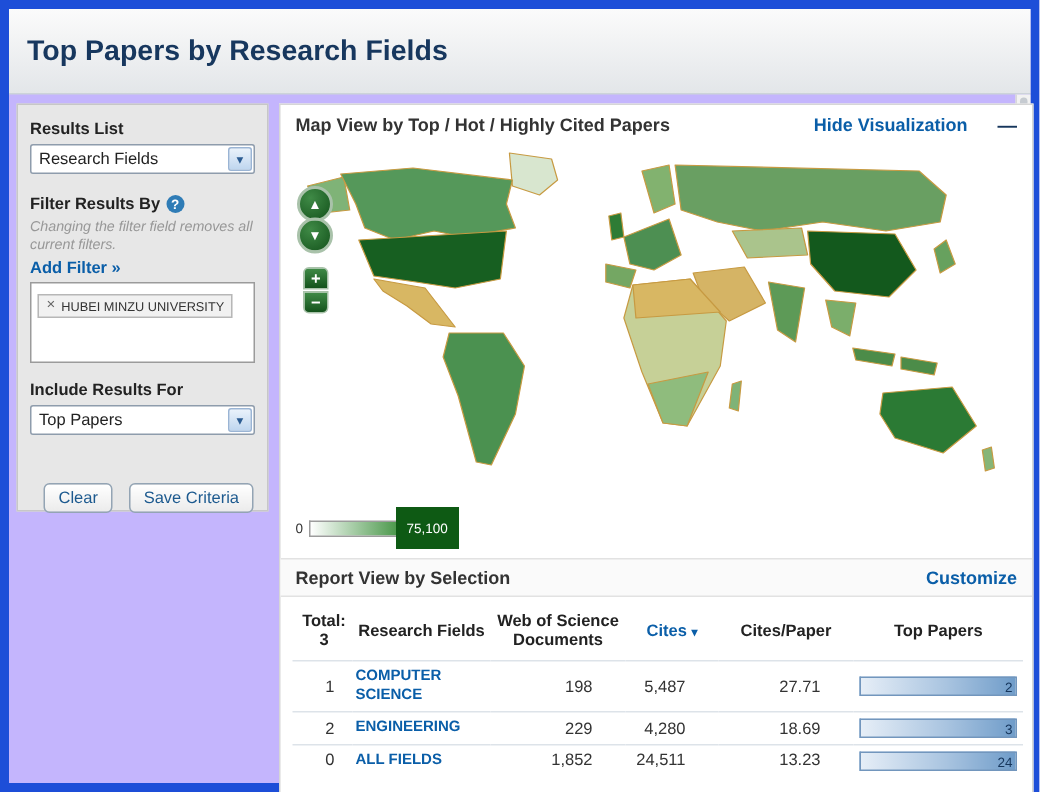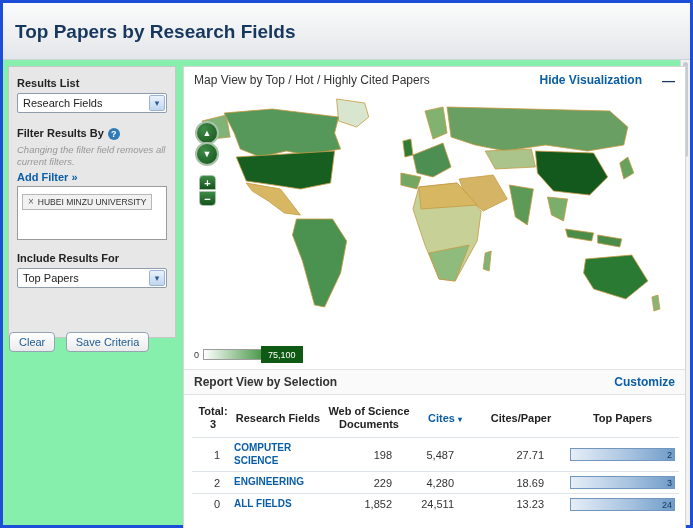--- a/index.html
+++ b/index.html
@@ -1,18 +1,18 @@
 <!DOCTYPE html>
 <html><head>
 <meta charset="utf-8">
 <style>
   * { box-sizing: border-box; margin: 0; padding: 0; }
   html,body { width:693px; height:528px; overflow:hidden; }
   body { font-family:"Liberation Sans", sans-serif; background:#eef0f2; position:relative; }
-  #window { position:absolute; inset:0; border:3px solid #1d4ed8; background:#86efac; }
+  #window { position:absolute; inset:0; border:6px solid #1d4ed8; background:#c4b5fd; }
 
   
   .hdr { position:absolute; top:0; left:0; right:0; height:57px;
          background:linear-gradient(#fbfbfb,#e3e6e9); border-bottom:1px solid #ccd3d9; }
   .hdr h1 { font-size:19px; font-weight:bold; color:#17375e; padding:18px 0 0 12px; }
 
   
   .scrollbar { position:absolute; right:0; top:57px; bottom:0; width:10px;
                background:#f2f2f2; border-left:1px solid #d8d8d8; }
   .scrollbar .thumb { position:absolute; top:2px; left:2px; width:5px; height:95px;
@@ -30,29 +30,29 @@
   .help { display:inline-block; width:12px; height:12px; border-radius:50%; background:#2f7cb6; color:#fff;
           font-size:9px; font-weight:bold; text-align:center; line-height:12px; margin-left:4px; vertical-align:middle; }
   .note { font-size:9.5px; font-style:italic; color:#979797; margin:3px 0 2px; line-height:1.25; }
   .addfilter { font-size:11px; font-weight:bold; color:#0a5ea8; margin:3px 0 3px; cursor:pointer; }
   .filterbox { background:#fff; border:1px solid #9b9b9b; height:54px; padding:4px; }
   .chip { display:inline-flex; align-items:center; gap:4px; background:#f1f1f1; border:1px solid #b7b7b7;
           padding:2px 5px; font-size:8.5px; color:#333; max-width:148px; }
   .chip .x { color:#666; font-size:10px; line-height:1; cursor:pointer; }
   .gap12 { height:12px; } .gap10 { height:10px; }
 
-  .btnrow { position:absolute; left:6px; top:329px; }
+  .btnrow { position:absolute; left:6px; top:316px;padding-left:17px; }
   .btn { display:inline-block; padding:3px 9px; background:linear-gradient(#ffffff,#ebebeb);
          border:1px solid #93a4b4; border-radius:4px; font-size:11px; color:#1d5a8f; cursor:pointer; margin-right:6px; }
 
   
   .main { position:absolute; left:180px; top:63px; width:503px; height:465px;
           background:#fff; border:1px solid #d6d6d6; }
   .maphdr { height:26px; display:flex; justify-content:space-between; align-items:center; padding:0 10px; }
-  .maphdr .t { font-size:12px; font-weight:normal; color:#333; }
+  .maphdr .t { font-size:12px; font-weight:bold; color:#333; }
   .hidelink { font-size:12px; font-weight:bold; color:#0a5ea8; cursor:pointer; display:flex; align-items:center; gap:20px; }
   .hidelink .minus { color:#16365c; font-weight:bold; font-size:13px; }
 
   .mapregion { position:relative; height:276px; }
   .mapregion svg { position:absolute; left:4px; top:0; }
 
   .map-controls { position:absolute; left:10px; top:28px; width:28px; }
   .pan-btn { width:24px; height:24px; border-radius:50%; border:2px solid #a9c2aa;
              background:radial-gradient(circle at 35% 30%, #3f8a46, #14531c);
              color:#fff; font-size:9px; display:flex; align-items:center; justify-content:center;
@@ -62,21 +62,21 @@
   .zoom-btn { width:17px; height:15px; border:1px solid #a9c2aa;
               background:linear-gradient(#3f8a46,#14531c); color:#fff; font-size:11px; font-weight:bold;
               display:flex; align-items:center; justify-content:center; cursor:pointer; }
   .zoom-btn:first-child { border-radius:4px 4px 0 0; }
   .zoom-btn:last-child  { border-radius:0 0 4px 4px; margin-top:1px; }
 
   .legend { position:absolute; left:10px; bottom:6px; display:flex; align-items:center; }
   .legend .min { font-size:9px; color:#333; margin-right:4px; }
   .legend .grad { width:58px; height:11px; border:1px solid #9c9c9c; border-right:none;
                   background:linear-gradient(90deg,#ffffff,#4e9a4e); }
-  .legend .maxbox { height:17px; background:#0e5a14; color:#fff; font-size:9px;
+  .legend .maxbox { height:28px; background:#0e5a14; color:#fff; font-size:9px;
                     display:flex; align-items:center; padding:0 7px; }
 
   .rpthdr { height:26px; display:flex; justify-content:space-between; align-items:center; padding:0 10px;
             background:#fafafa; border-top:1px solid #e2e2e2; border-bottom:1px solid #e2e2e2; }
   .rpthdr .t { font-size:12px; font-weight:bold; color:#333; }
   .customize { font-size:12px; font-weight:bold; color:#0a5ea8; cursor:pointer; }
 
   table { border-collapse:collapse; margin:4px 8px 0 8px; width:487px; table-layout:fixed; }
   th { font-size:11px; color:#222; font-weight:bold; text-align:center; vertical-align:middle;
        padding:6px 2px; line-height:1.2; }

